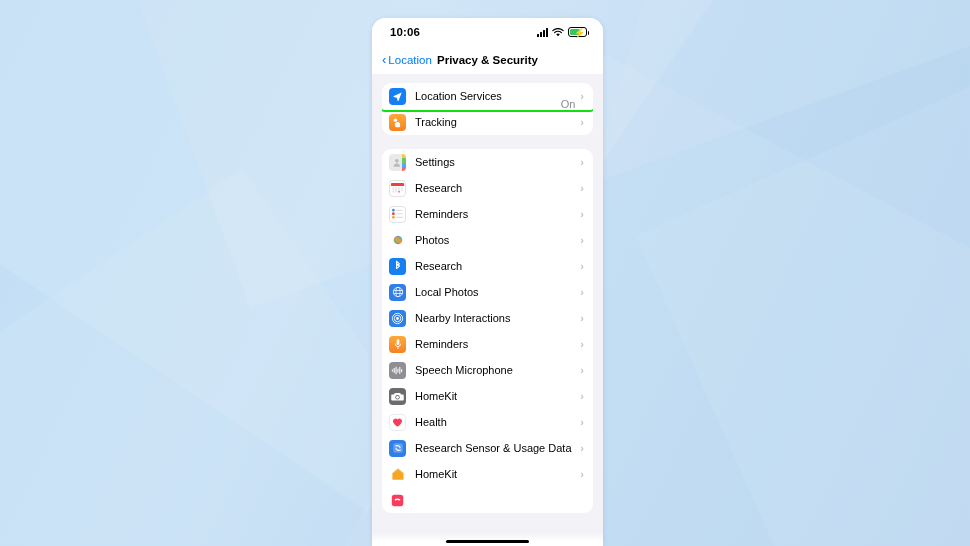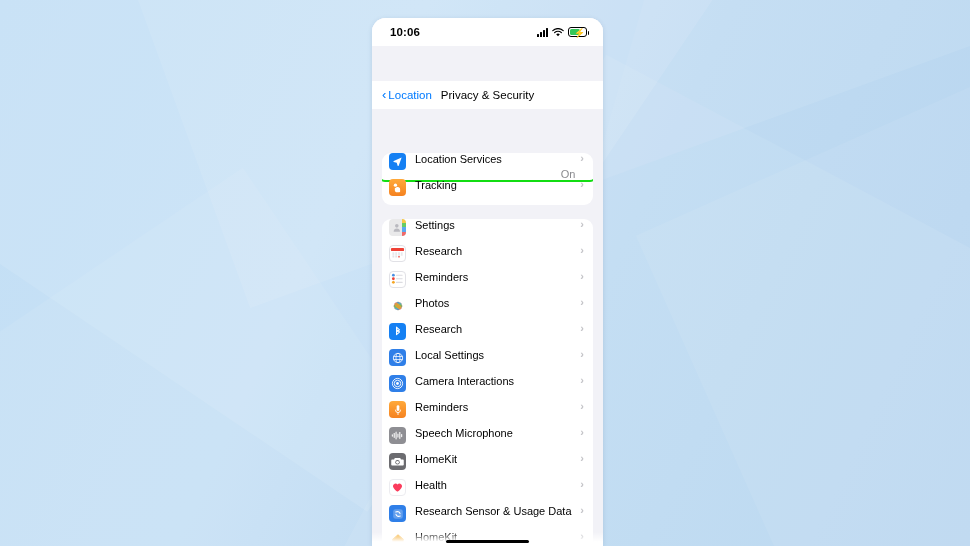--- a/index.html
+++ b/index.html
@@ -29,21 +29,21 @@
     position:absolute; left:372px; top:18px;
     width:231px; height:528px;
     background:#ffffff;
     border-radius:14px 14px 0 0;
     overflow:hidden;
     box-shadow:0 1px 5px rgba(40,70,110,.13);
   }
   .screen{
     position:absolute; inset:0;
     background:#f2f2f7;
-    display:flex; flex-direction:column;gap:35px;
+    display:flex; flex-direction:column;
   }
   
   .statusbar{
     height:28px; flex:0 0 28px;
     background:#ffffff;
     display:flex; align-items:center;
     padding:0 16px 0 18px;
     position:relative;
   }
   .clock{ font-size:11.5px; font-weight:600; color:#000; letter-spacing:.1px; }
@@ -75,41 +75,41 @@
     padding:0 10px;
     position:relative;
   }
   .back{
     display:flex; align-items:center; gap:2px;
     color:#007aff; font-size:11.5px; cursor:pointer;
   }
   .back .chev{ font-size:13px; line-height:1; font-weight:400; margin-top:-1px; }
   .nav-title{
     position:absolute; left:0; right:0; text-align:center;
-    font-size:11.5px; font-weight:400; color:#000;
+    font-size:11.5px; font-weight:700; color:#000;
     pointer-events:none;
   }
 
   
   .content{
     flex:1 1 auto;
     background:#f2f2f7;
     padding:0 10px;
     overflow:hidden;
     position:relative;
   }
   .group{
     background:#ffffff;
     border-radius:9px;
     overflow:hidden;
     margin-bottom:14px;
   }
   .group.first{ margin-top:9px; }
   .row{
-    display:flex; 
+    display:flex; align-items:center;
     height:26px;
     padding:0 9px 0 7px;
     position:relative;
     cursor:pointer;
   }
   .ico{
     width:17px; height:17px; border-radius:4px;
     flex:0 0 17px; margin-right:9px;
     display:flex; align-items:center; justify-content:center;
     overflow:hidden; position:relative;
@@ -321,34 +321,34 @@
           </div>
           <div class="row-wrap">
             <div class="row">
               <div class="ico ic-localnet">
                 <svg width="12" height="12" viewBox="0 0 16 16">
                   <circle cx="8" cy="8" r="6.2" stroke="#fff" stroke-width="1.1" fill="none"></circle>
                   <ellipse cx="8" cy="8" rx="2.7" ry="6.2" stroke="#fff" stroke-width="1" fill="none"></ellipse>
                   <path d="M1.9 6h12.2M1.9 10h12.2" stroke="#fff" stroke-width="1"></path>
                 </svg>
               </div>
-              <div class="label">Local Settings</div>
+              <div class="label">Local Photos</div>
               <div class="chevR">›</div>
             </div>
           </div>
           <div class="row-wrap">
             <div class="row">
               <div class="ico ic-nearby">
                 <svg width="13" height="13" viewBox="0 0 16 16">
                   <circle cx="8" cy="8" r="1.7" fill="#fff"></circle>
                   <circle cx="8" cy="8" r="4" stroke="#fff" stroke-width="1.1" fill="none"></circle>
                   <circle cx="8" cy="8" r="6.3" stroke="#fff" stroke-width="1.1" fill="none"></circle>
                 </svg>
               </div>
-              <div class="label">Camera Interactions</div>
+              <div class="label">Nearby Interactions</div>
               <div class="chevR">›</div>
             </div>
           </div>
           <div class="row-wrap">
             <div class="row">
               <div class="ico ic-microphone">
                 <svg width="10" height="12" viewBox="0 0 10 16">
                   <rect x="3.2" y="1.6" width="3.6" height="7.6" rx="1.8" fill="#fff"></rect>
                   <path d="M1.6 8.1a3.4 3.4 0 0 0 6.8 0" stroke="#fff" stroke-width="1.2" fill="none" stroke-linecap="round"></path>
                   <path d="M5 11.5v2.6" stroke="#fff" stroke-width="1.2" stroke-linecap="round"></path>

